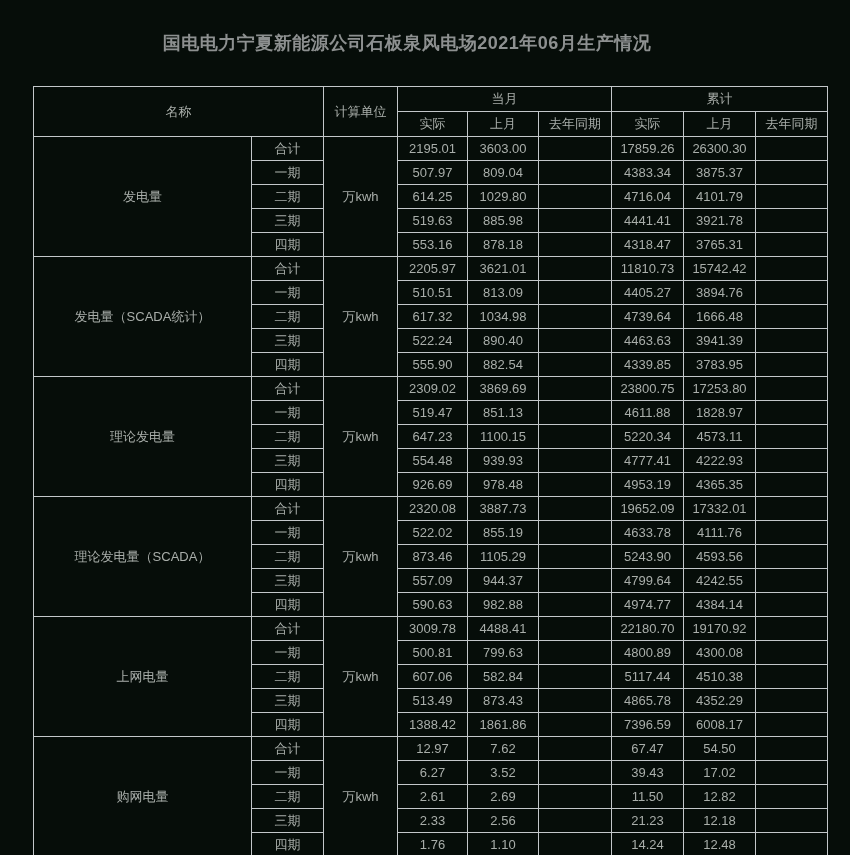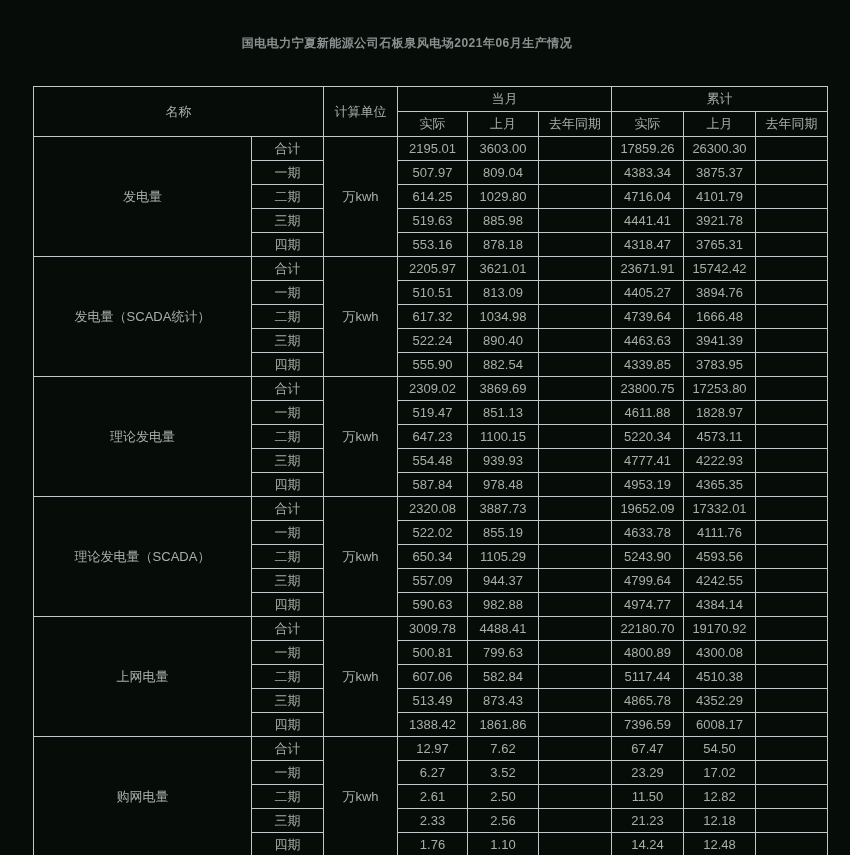--- a/index.html
+++ b/index.html
@@ -14,21 +14,21 @@
   }
   .page-title {
     position: absolute;
     top: 0;
     left: 0;
     width: 814px;
     height: 86px;
     display: flex;
     align-items: center;
     justify-content: center;
-    font-size: 12px;
+    font-size: 18px;
     font-weight: bold;
     letter-spacing: 0.5px;
     color: var(--title-color, #8d9090);
   }
   table.report {
     position: absolute;
     left: 33px;
     top: 86px;
     border-collapse: collapse;
     table-layout: fixed;
@@ -128,21 +128,21 @@
         <td>3765.31</td>
         <td></td>
       </tr>
       <tr>
         <td rowspan="5">发电量（SCADA统计）</td>
         <td>合计</td>
         <td rowspan="5">万kwh</td>
         <td>2205.97</td>
         <td>3621.01</td>
         <td></td>
-        <td>23671.91</td>
+        <td>11810.73</td>
         <td>15742.42</td>
         <td></td>
       </tr>
       <tr>
         <td>一期</td>
         <td>510.51</td>
         <td>813.09</td>
         <td></td>
         <td>4405.27</td>
         <td>3894.76</td>
@@ -208,21 +208,21 @@
         <td>三期</td>
         <td>554.48</td>
         <td>939.93</td>
         <td></td>
         <td>4777.41</td>
         <td>4222.93</td>
         <td></td>
       </tr>
       <tr>
         <td>四期</td>
-        <td>587.84</td>
+        <td>926.69</td>
         <td>978.48</td>
         <td></td>
         <td>4953.19</td>
         <td>4365.35</td>
         <td></td>
       </tr>
       <tr>
         <td rowspan="5">理论发电量（SCADA）</td>
         <td>合计</td>
         <td rowspan="5">万kwh</td>
@@ -237,21 +237,21 @@
         <td>一期</td>
         <td>522.02</td>
         <td>855.19</td>
         <td></td>
         <td>4633.78</td>
         <td>4111.76</td>
         <td></td>
       </tr>
       <tr>
         <td>二期</td>
-        <td>650.34</td>
+        <td>873.46</td>
         <td>1105.29</td>
         <td></td>
         <td>5243.90</td>
         <td>4593.56</td>
         <td></td>
       </tr>
       <tr>
         <td>三期</td>
         <td>557.09</td>
         <td>944.37</td>
@@ -325,28 +325,28 @@
         <td></td>
         <td>67.47</td>
         <td>54.50</td>
         <td></td>
       </tr>
       <tr>
         <td>一期</td>
         <td>6.27</td>
         <td>3.52</td>
         <td></td>
-        <td>23.29</td>
+        <td>39.43</td>
         <td>17.02</td>
         <td></td>
       </tr>
       <tr>
         <td>二期</td>
         <td>2.61</td>
-        <td>2.50</td>
+        <td>2.69</td>
         <td></td>
         <td>11.50</td>
         <td>12.82</td>
         <td></td>
       </tr>
       <tr>
         <td>三期</td>
         <td>2.33</td>
         <td>2.56</td>
         <td></td>

